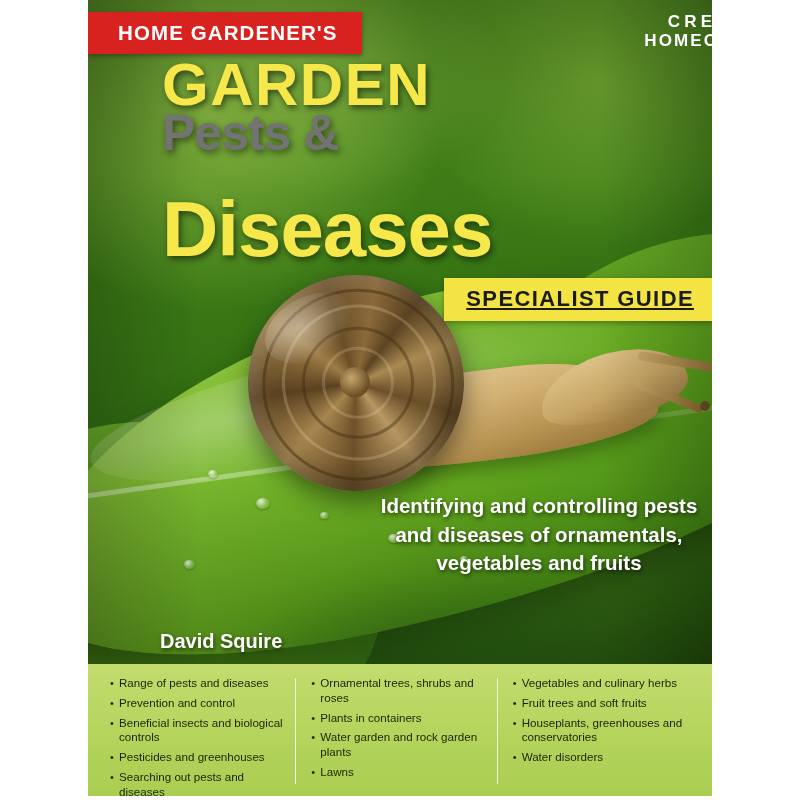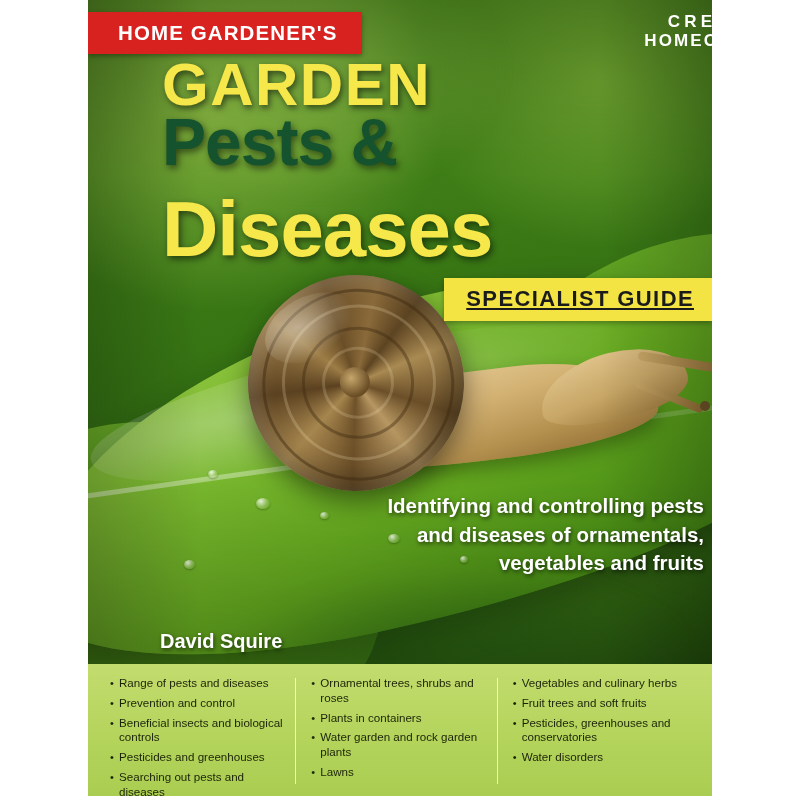--- a/index.html
+++ b/index.html
@@ -293,22 +293,22 @@
     font-size: 60px;
     font-weight: bold;
     letter-spacing: 1.5px;
     text-shadow: 2px 3px 6px rgba(0,0,0,0.55);
     font-family: "Liberation Sans", sans-serif;
   }
   .title-pests {
     position: absolute;
     left: 162px;
     top: 104px;
-    color: #14532d;
-    font-size: 66px;
+    color: #737373;
+    font-size: 50px;
     font-weight: bold;
     letter-spacing: -1px;
     text-shadow: 2px 3px 7px rgba(0,0,0,0.55);
   }
   .title-diseases {
     position: absolute;
     left: 162px;
     top: 184px;
     color: #f6e84a;
     font-size: 78px;
@@ -332,21 +332,21 @@
     letter-spacing: 1.4px;
     white-space: nowrap;
     text-decoration: underline;
   }
 
   .subtitle {
     position: absolute;
     right: 96px;
     top: 492px;
     width: 330px;
-    text-align: right;
+    text-align: center;
     color: #ffffff;
     font-size: 20.5px;
     line-height: 1.40;
     font-weight: 600;
     text-shadow: 1px 2px 4px rgba(0,0,0,0.6);
   }
 
   .author {
     position: absolute;
     left: 160px;
@@ -527,21 +527,21 @@
       <div class="bullet-item">
         <span class="bullet-dot">•</span>
         <span class="bullet-text">Vegetables and culinary herbs</span>
       </div>
       <div class="bullet-item">
         <span class="bullet-dot">•</span>
         <span class="bullet-text">Fruit trees and soft fruits</span>
       </div>
       <div class="bullet-item">
         <span class="bullet-dot">•</span>
-        <span class="bullet-text">Pesticides, greenhouses and conservatories</span>
+        <span class="bullet-text">Houseplants, greenhouses and conservatories</span>
       </div>
       <div class="bullet-item">
         <span class="bullet-dot">•</span>
         <span class="bullet-text">Water disorders</span>
       </div>
     </div>
   </div>
 
   <div class="margin-left"></div>
   <div class="margin-right"></div>

